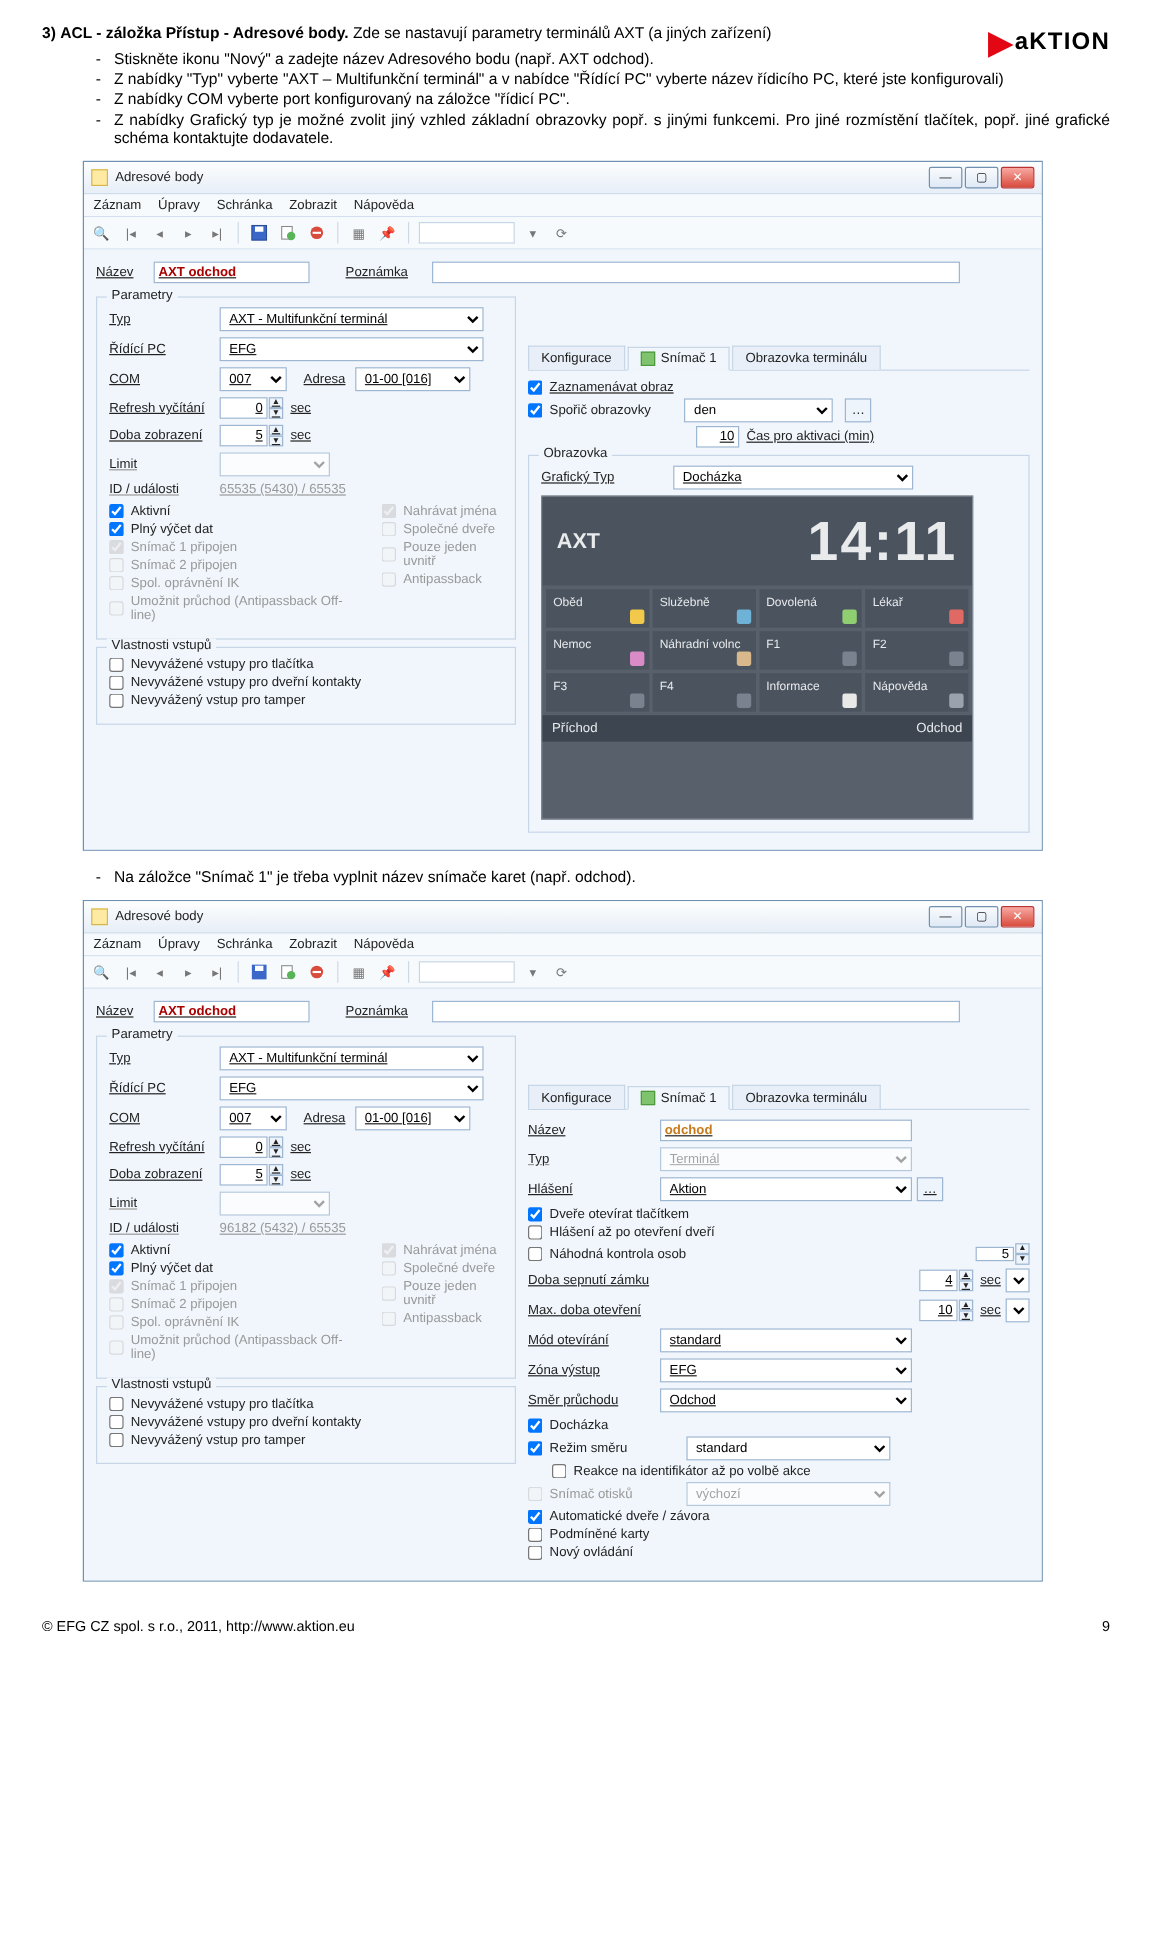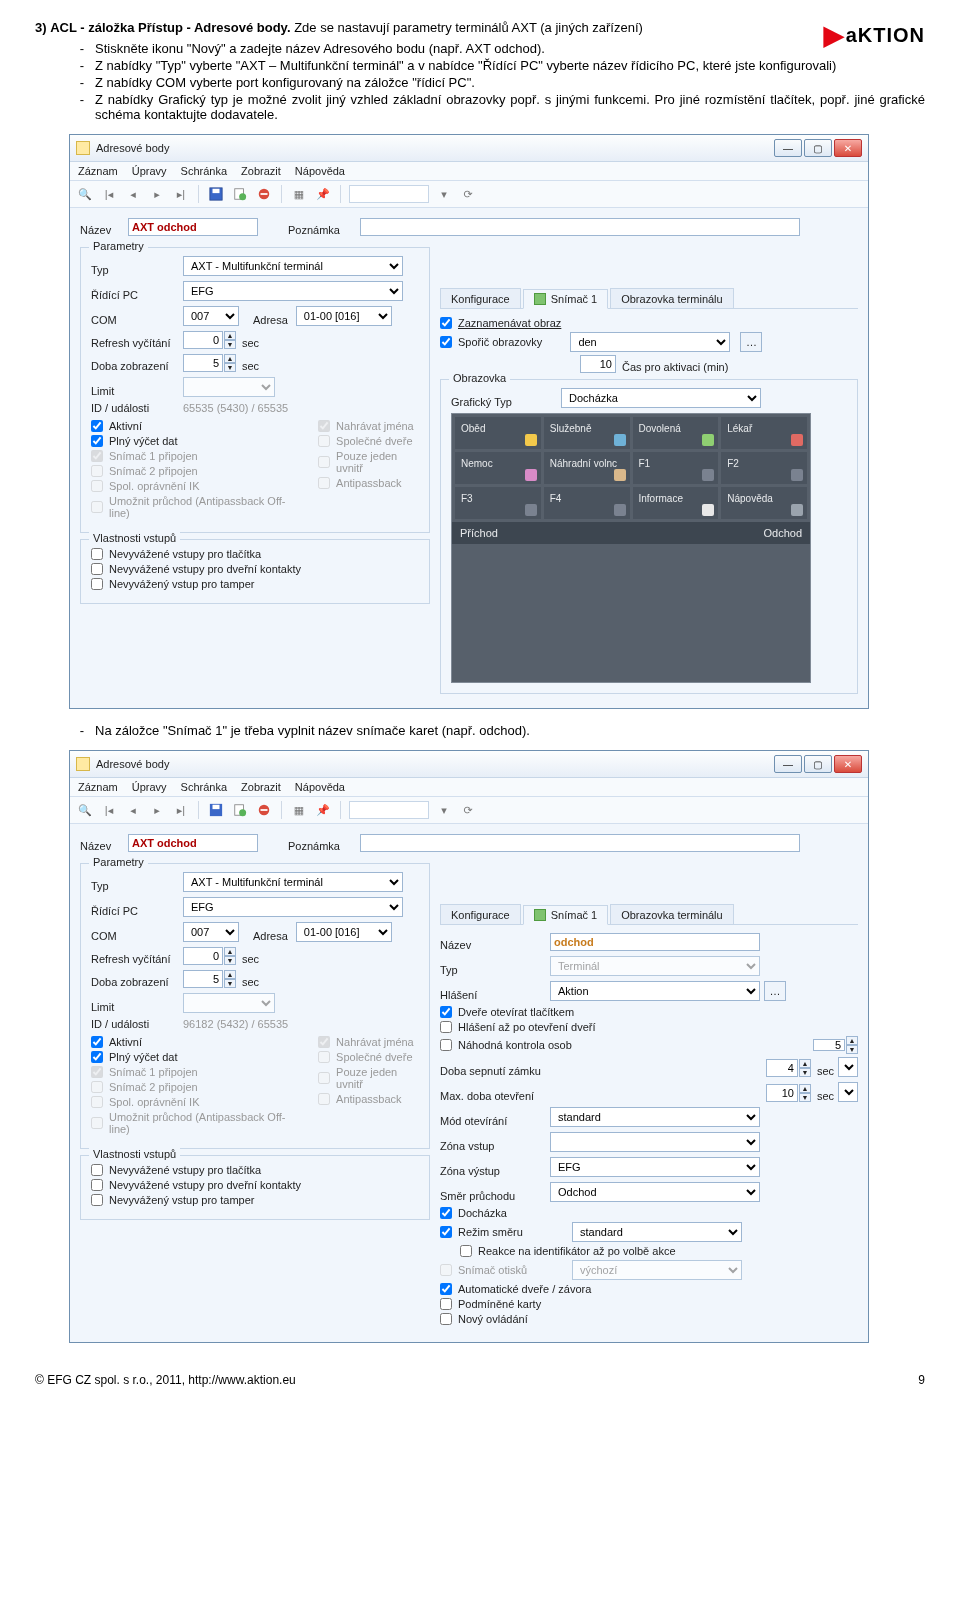--- a/index.html
+++ b/index.html
@@ -18,21 +18,21 @@
   .win-titlebar .ticon { width: 14px; height: 14px; background: #ffeaa3; border: 1px solid #d7b74a; margin-right: 6px; }
   .win-buttons { margin-left: auto; display: flex; gap: 2px; }
   .win-btn { width: 28px; height: 18px; border: 1px solid #6f90b0; background: linear-gradient(#f9fbfd,#dfe9f5); border-radius: 2px; display:flex; align-items:center; justify-content:center; font-size:10px;}
   .win-btn.close { background: linear-gradient(#f7a9a2,#d94b3c); color:#fff; border-color:#b33; }
   .menubar { display: flex; gap: 14px; padding: 3px 8px; background: #f7fafd; border-bottom: 1px solid #d3dfee; }
   .toolbar { display: flex; align-items: center; gap: 6px; padding: 4px 6px; background: #f7fafd; border-bottom: 1px solid #d3dfee; }
   .tbtn { width: 18px; height: 18px; border: 1px solid transparent; display:flex; align-items:center; justify-content:center; font-size:11px; color:#777; }
   .vsep { width:1px; height:18px; background:#cfd9e6; margin:0 2px; }
   .gicon { width:14px; height:14px; }
   .body-area { background:#f1f6fc; padding: 10px 10px 14px; }
-  .row { display:flex; align-items:flex-end; margin-bottom: 5px; }
+  .row { display:flex; align-items:center; margin-bottom: 5px; text-decoration: underline; }
   .lbl { min-width: 92px; color:#222; }
   input.txt, select.sel { font-family: Tahoma, sans-serif; font-size: 11px; background:#fff; border:1px solid #9db6d2; padding: 1px 3px; height:18px; }
   select.sel { height:20px; }
   .cols { display:flex; gap:10px; }
   .leftcol { flex: 0 0 350px; }
   .rightcol { flex: 1 1 auto; }
   .groupbox { border:1px solid #c7d6e7; padding: 8px 10px 10px; margin-top: 6px; position:relative; background:#f1f6fc; }
   .groupbox > .gtitle { position:absolute; top:-8px; left:8px; background:#f1f6fc; padding: 0 4px; font-size:11px; color:#222; }
   .chk { display:flex; align-items:center; gap:6px; margin-bottom:3px; font-size:11px; }
   .chk input { width:12px; height:12px; }
@@ -277,34 +277,38 @@
               <span>Obrazovka terminálu</span>
             </div>
         </div>
         <div class="chk">
             <input type="checkbox" checked="" style="">
             <span style="text-decoration:underline">Zaznamenávat obraz</span>
           </div>
         <div class="chk">
             <input type="checkbox" checked="" style="">
             <span>Spořič obrazovky</span>
-          <select class="sel" style="width:160px;margin-left:22px"><option>den</option></select>
+          <select class="sel" style="width:124px;margin-left:22px"><option>den</option></select>
           <span class="dotbtn">…</span>
         </div>
         <div class="row" style="padding-left:140px">
           <input class="txt" style="width: 36px; text-align: right;" value="10">
           <span style="margin-left:6px">Čas pro aktivaci (min)</span>
         </div>
         <div class="groupbox">
           <span class="gtitle">Obrazovka</span>
           <div class="row">
               <span class="lbl" style="min-width:110px">Grafický Typ</span>
               <select class="sel" style="width:200px"><option>Docházka</option></select>
             </div>
           <div class="termshot">
+            <div class="ts-main">
+                <span class="ts-axt">AXT</span>
+                <span class="ts-time">14:11</span>
+              </div>
             <div class="ts-grid" id="tsgrid">
                 <div class="ts-cell">Oběd<span class="ts-icn" style="background: rgb(243, 201, 75);"></span></div>
                 <div class="ts-cell">Služebně<span class="ts-icn" style="background: rgb(111, 178, 216);"></span></div>
                 <div class="ts-cell">Dovolená<span class="ts-icn" style="background: rgb(143, 207, 114);"></span></div>
                 <div class="ts-cell">Lékař<span class="ts-icn" style="background: rgb(224, 106, 99);"></span></div>
                 <div class="ts-cell">Nemoc<span class="ts-icn" style="background: rgb(216, 139, 199);"></span></div>
                 <div class="ts-cell">Náhradní volnc<span class="ts-icn" style="background: rgb(217, 184, 139);"></span></div>
                 <div class="ts-cell">F1<span class="ts-icn" style="background: rgb(122, 130, 144);"></span></div>
                 <div class="ts-cell">F2<span class="ts-icn" style="background: rgb(122, 130, 144);"></span></div>
                 <div class="ts-cell">F3<span class="ts-icn" style="background: rgb(122, 130, 144);"></span></div>
@@ -569,24 +573,20 @@
               </div>
             </div>
             <span style="margin-left:6px">sec</span>
             <select class="sel" style="width:20px;margin-left:4px"></select>
           </div>
         <div class="row">
             <span class="lbl" style="min-width:110px">Mód otevírání</span>
             <select class="sel" style="width:210px"><option>standard</option></select>
           </div>
         <div class="row">
-            <span class="lbl" style="min-width:110px">Zóna vstup</span>
-            <select class="sel" style="width:210px"><option></option></select>
-          </div>
-        <div class="row">
             <span class="lbl" style="min-width:110px">Zóna výstup</span>
             <select class="sel" style="width:210px"><option>EFG</option></select>
           </div>
         <div class="row">
             <span class="lbl" style="min-width:110px">Směr průchodu</span>
             <select class="sel" style="width:210px"><option>Odchod</option></select>
           </div>
         <div id="snChkC">
             <div class="chk">
               <input type="checkbox" checked="" style="">

